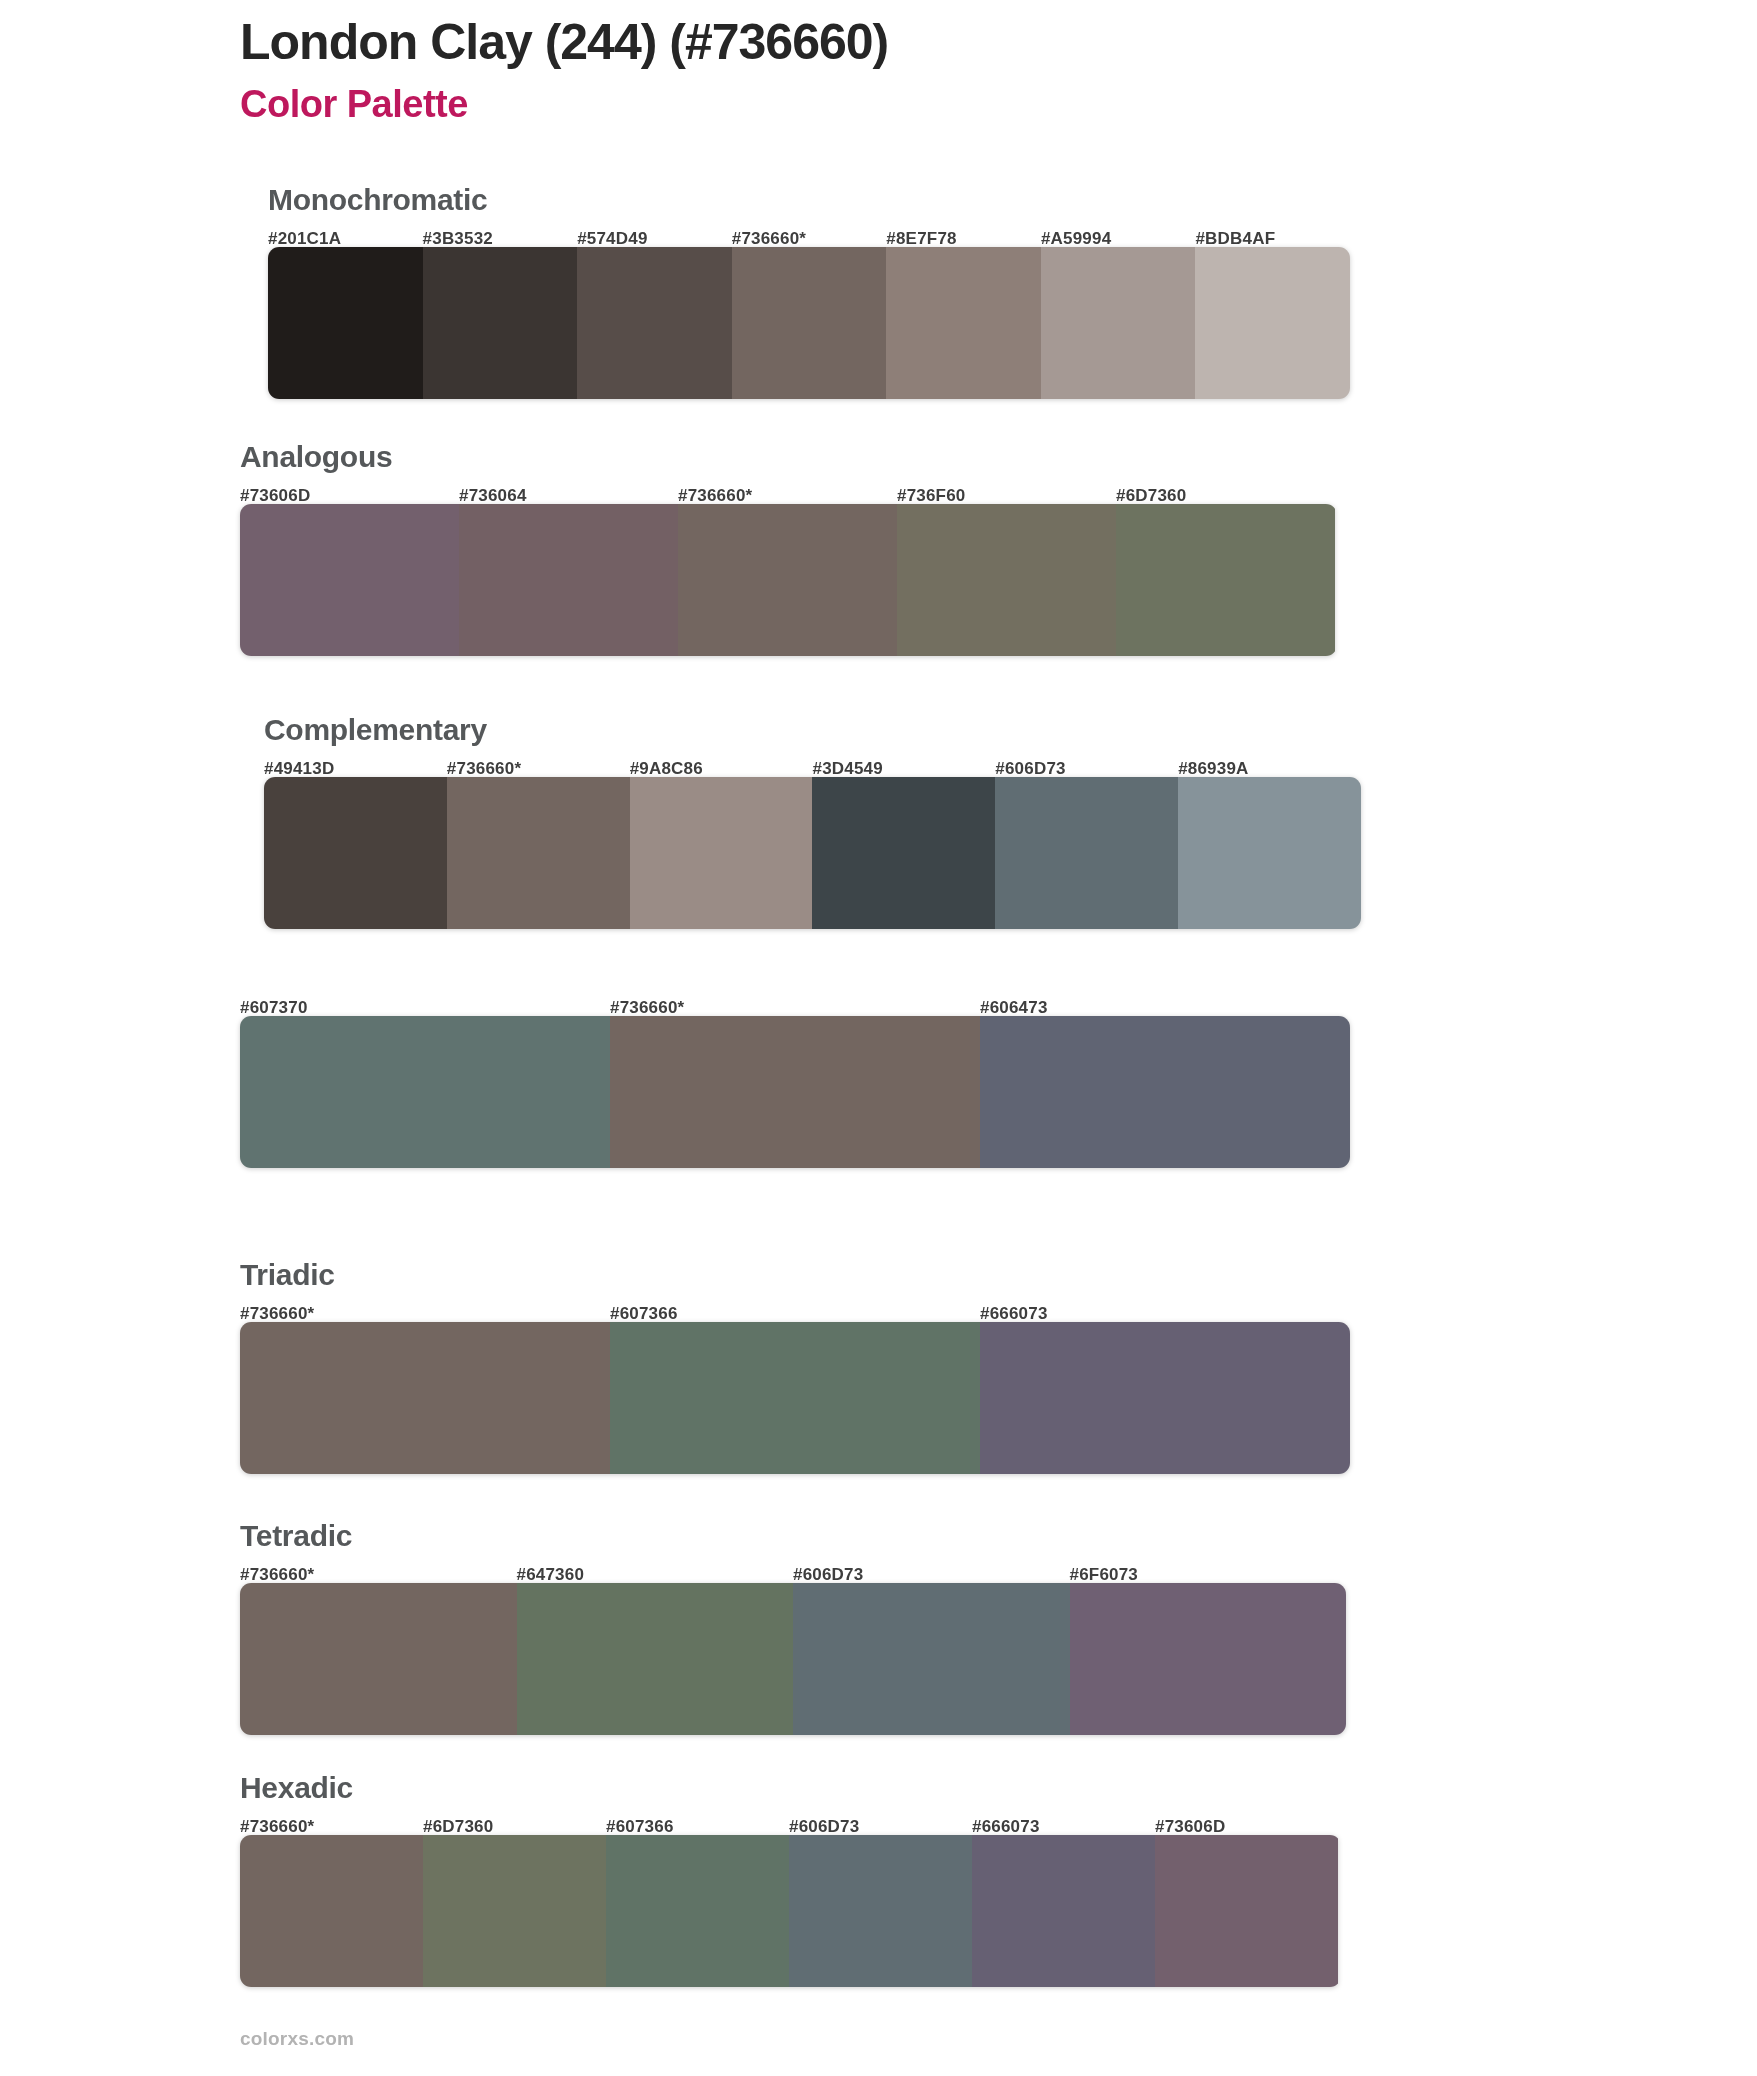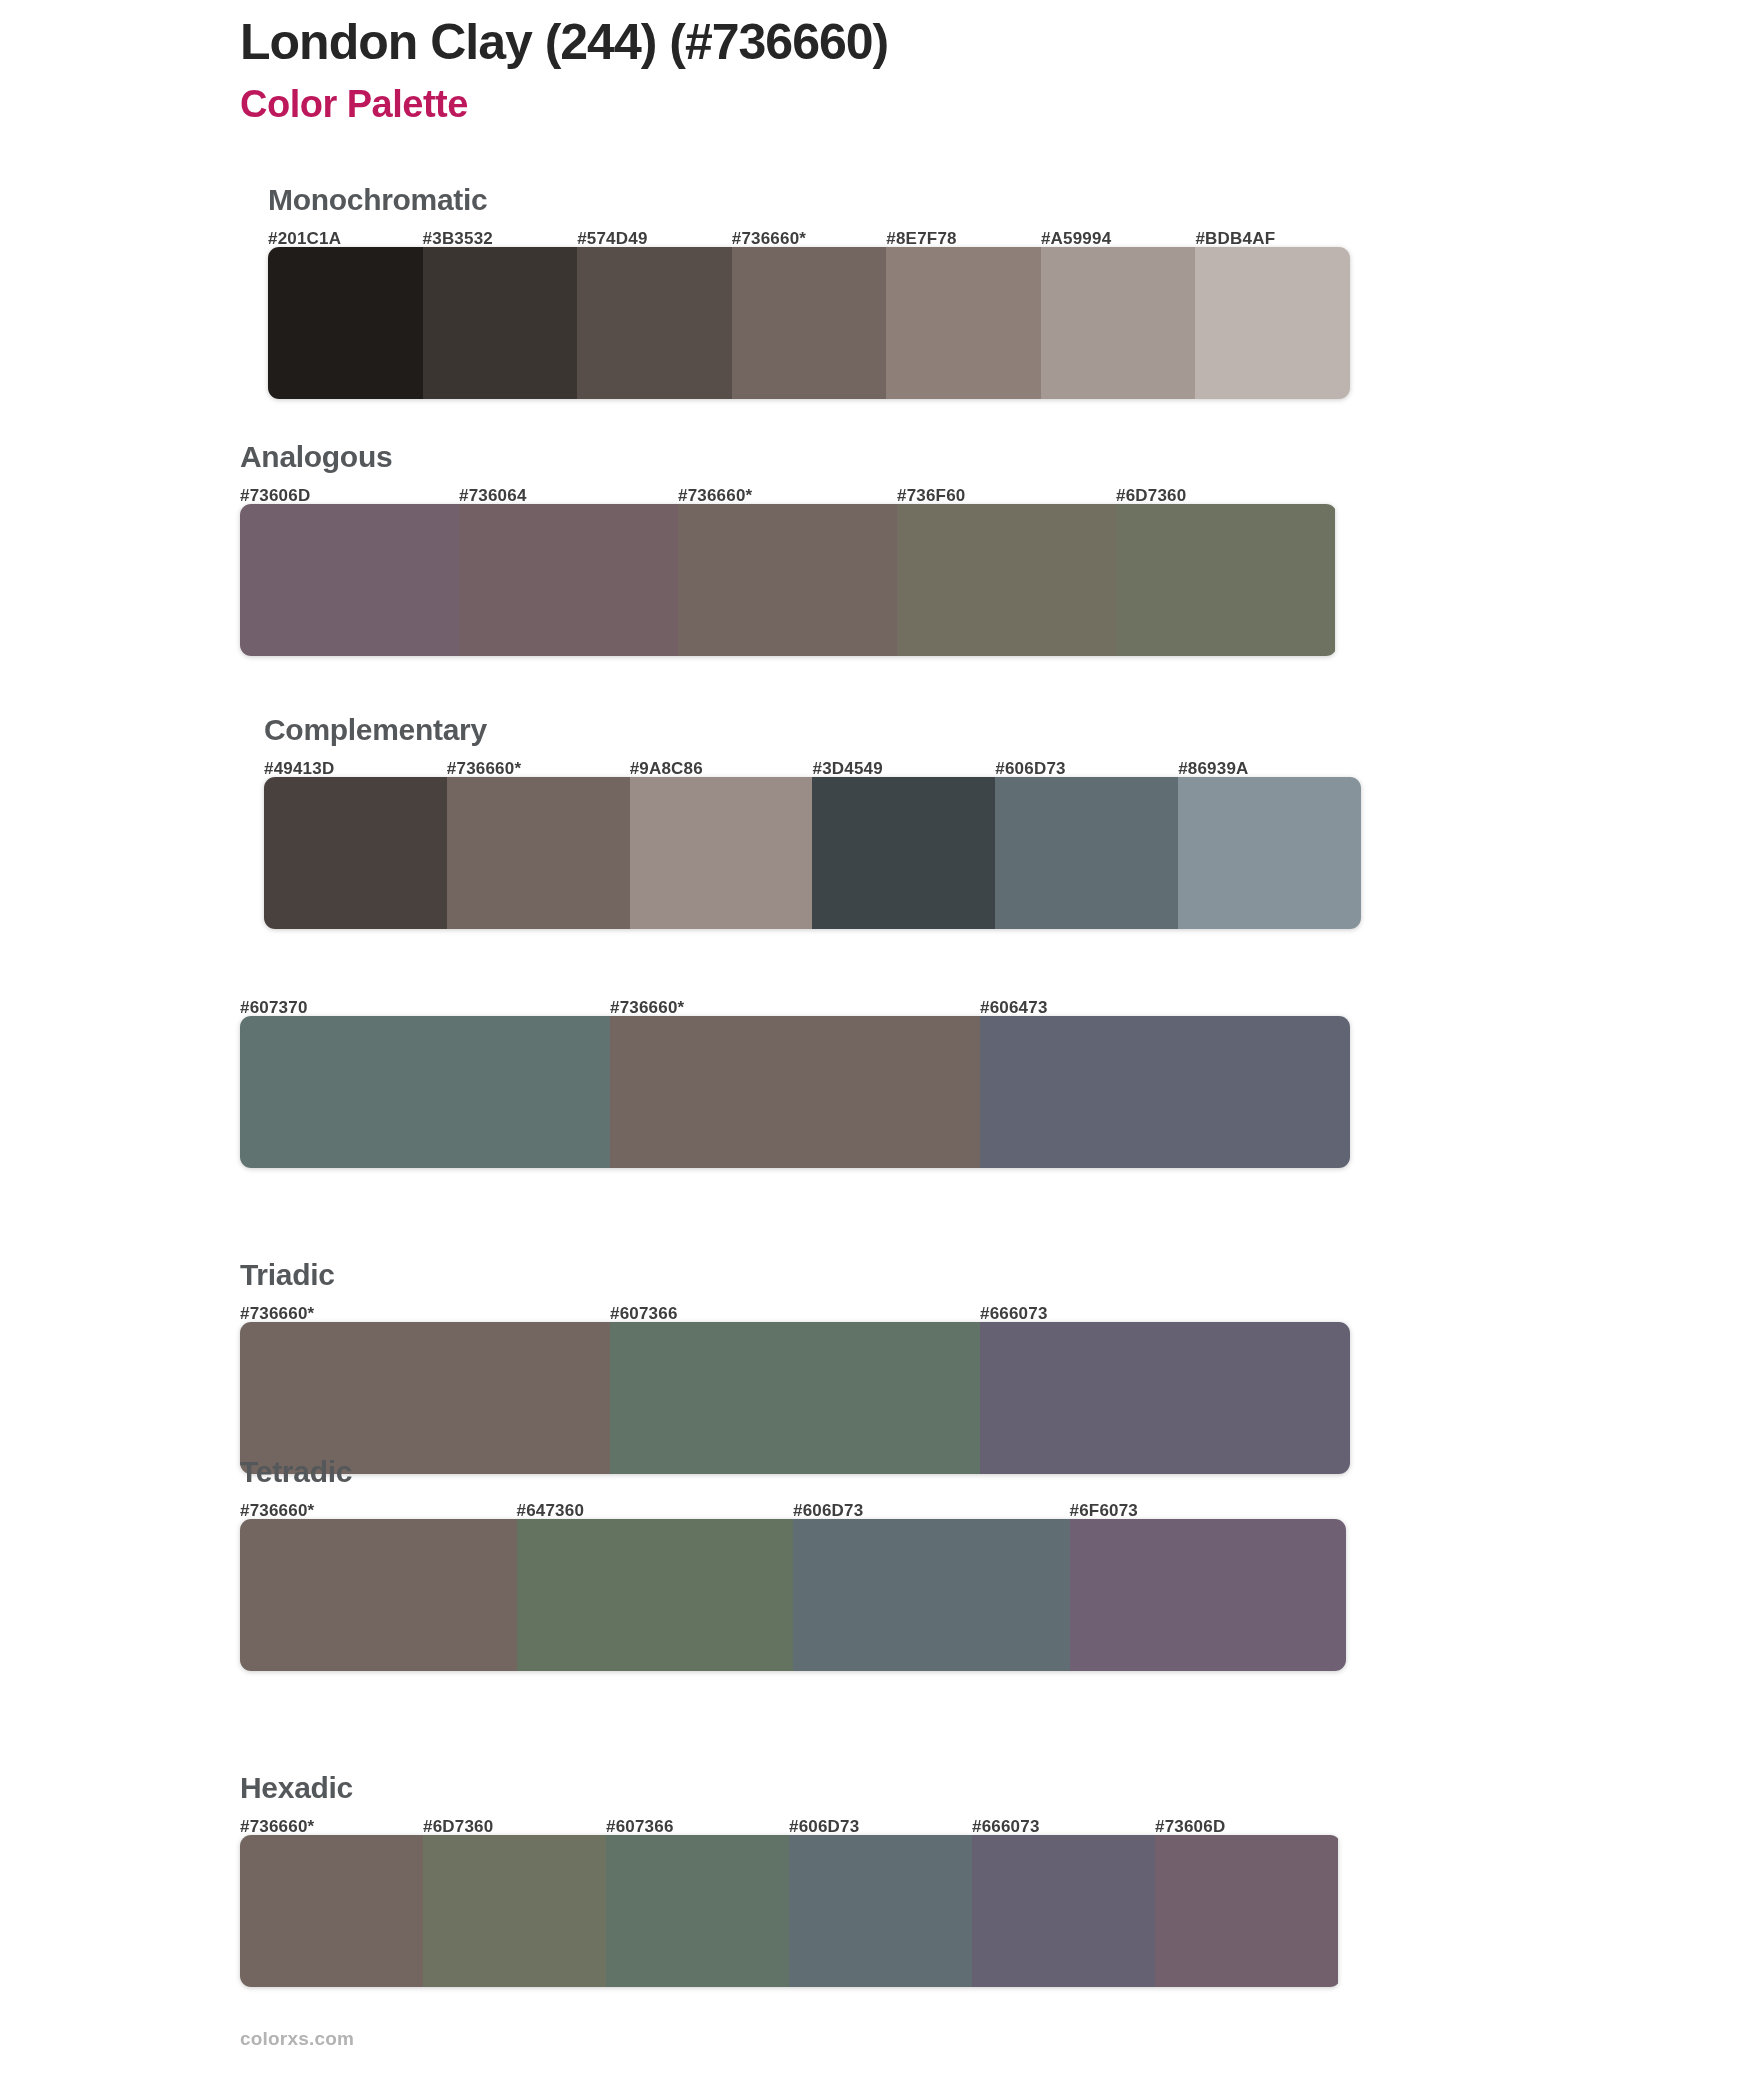--- a/index.html
+++ b/index.html
@@ -194,21 +194,21 @@
           <div class="label" style="width: 370px;">#736660*</div>
           <div class="label" style="width: 370px;">#607366</div>
           <div class="label" style="width: 370px;">#666073</div>
         </div>
         <div class="swatch-strip" style="width: 1110px; height: 152px; filter: drop-shadow(rgba(0, 0, 0, 0.2) 0px 1.6px 2.4px);">
           <div class="swatch" title="#736660*" style="width: 370px; height: 152px; background: rgb(115, 102, 96);"></div>
           <div class="swatch" title="#607366" style="width: 370px; height: 152px; background: rgb(96, 115, 102);"></div>
           <div class="swatch" title="#666073" style="width: 370px; height: 152px; background: rgb(102, 96, 115);"></div>
         </div>
       </div>
-      <div class="section" style="position: absolute; left: 0px; top: 1272px; padding-left: 240px;">
+      <div class="section" style="position: absolute; left: 0px; top: 1336px; padding-left: 240px;">
         <div class="section-heading">Tetradic</div>
         <div class="labels" style="width: 1106px;">
           <div class="label" style="width: 277px;">#736660*</div>
           <div class="label" style="width: 277px;">#647360</div>
           <div class="label" style="width: 277px;">#606D73</div>
           <div class="label" style="width: 277px;">#6F6073</div>
         </div>
         <div class="swatch-strip" style="width: 1106px; height: 152px; filter: drop-shadow(rgba(0, 0, 0, 0.2) 0px 1.6px 2.4px);">
           <div class="swatch" title="#736660*" style="width: 277px; height: 152px; background: rgb(115, 102, 96);"></div>
           <div class="swatch" title="#647360" style="width: 277px; height: 152px; background: rgb(100, 115, 96);"></div>

